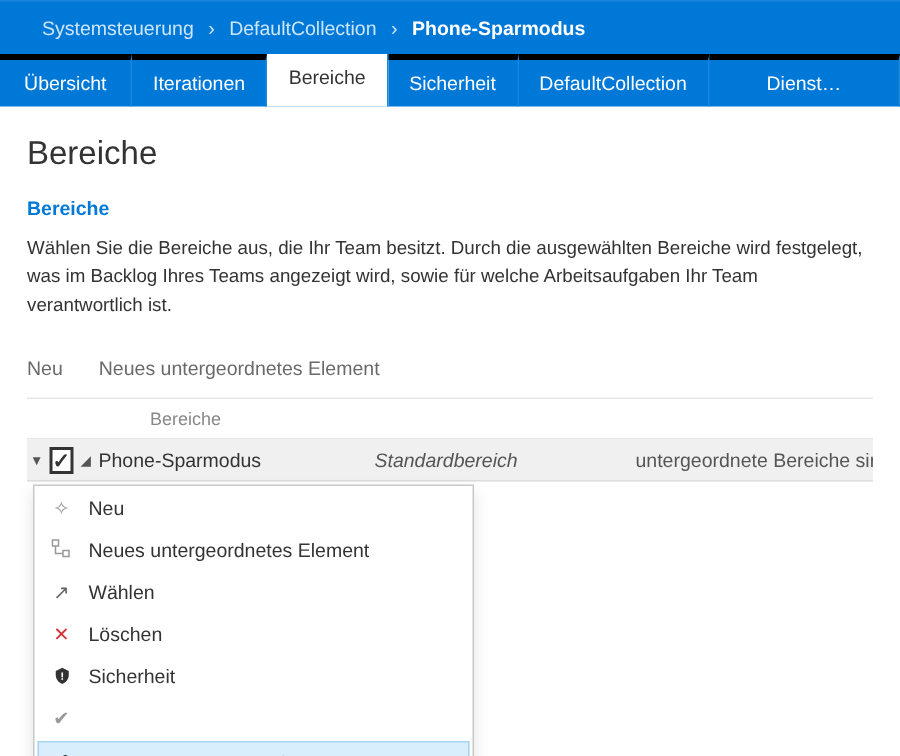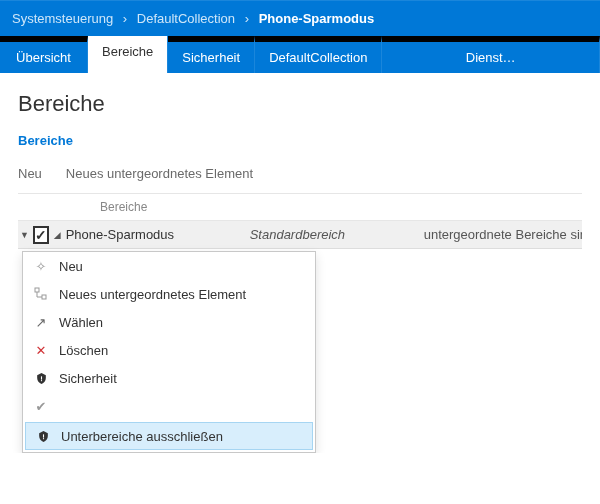--- a/index.html
+++ b/index.html
@@ -1,22 +1,22 @@
 <!DOCTYPE html>
 <html><head>
 <meta charset="utf-8">
 <style>
   * { box-sizing: border-box; margin: 0; padding: 0; }
   body { font-family: "Segoe UI", Tahoma, sans-serif; font-size: 13px; color: #333; background: #fff; width: 600px; }
-  .header { background: #0078d7; color: #fff; padding: 10px 12px; font-size: 13px; border-top: 1px solid #1a86db; }
+  .header { background: #0078d7; color: #fff; padding: 10px 28px; font-size: 13px; border-top: 1px solid #1a86db; }
   .header .crumb { color: #cde6f9; }
   .header .chev { color: #cde6f9; margin: 0 6px; }
   .header .current { font-weight: 600; color: #fff; }
   .tabs { display: flex; background: #0078d7; }
-  .tab { padding: 8px 14px; color: #fff; font-size: 13px; border-right: 1px solid #1a86db; border-top: 6px solid #000000; cursor: pointer; white-space: nowrap; text-align: center; }
+  .tab { padding: 8px 14px; color: #fff; font-size: 13px; border-right: 1px solid #1a86db; border-top: 4px solid #000000; cursor: pointer; white-space: nowrap; text-align: center; }
   .tab:first-child { flex: 0 0 88px; }
   .tab.active { background: #fff; color: #333; font-weight: 400; border-top: none; }
   .content { padding: 18px 18px 0 18px; }
   h1 { font-size: 22px; font-weight: 400; color: #333; margin-bottom: 16px; }
   .section-link { color: #0078d7; font-weight: 600; font-size: 13px; margin-bottom: 10px; display: block; }
   .desc { font-size: 12.5px; color: #333; line-height: 1.5; margin-bottom: 18px; }
   .toolbar { display: flex; gap: 24px; padding: 8px 0 12px 0; border-bottom: 1px solid #e6e6e6; font-size: 13px; color: #6a6a6a; }
   .toolbar span { cursor: pointer; }
   .col-header { display: flex; font-size: 12px; color: #888; padding: 6px 0 6px 82px; border-bottom: 1px solid #e6e6e6; }
   .grid-row { display: flex; align-items: center; height: 28px; background: #f0f0f0; border-bottom: 1px solid #ddd; padding-left: 2px; gap: 4px; }
@@ -40,29 +40,34 @@
 <div class="header">
   <span class="crumb">Systemsteuerung</span>
   <span class="chev">›</span>
   <span class="crumb">DefaultCollection</span>
   <span class="chev">›</span>
   <span class="current">Phone-Sparmodus</span>
 </div>
 
 <div class="tabs">
   <div class="tab">Übersicht</div>
+  <div class="tab">Iterationen</div>
   <div class="tab active">Bereiche</div>
   <div class="tab">Sicherheit</div>
   <div class="tab">DefaultCollection</div>
   <div class="tab" style="flex:1">Dienst…</div>
 </div>
 
 <div class="content">
   <h1>Bereiche</h1>
   <span class="section-link">Bereiche</span>
+  <div class="desc">
+    <span>Wählen Sie die Bereiche aus, die Ihr Team besitzt. Durch die ausgewählten Bereiche wird festgelegt,</span><br>
+    <span>was im Backlog Ihres Teams angezeigt wird, sowie für welche Arbeitsaufgaben Ihr Team verantwortlich ist.</span>
+  </div>
 
   <div class="toolbar">
     <span>Neu</span>
     <span>Neues untergeordnetes Element</span>
   </div>
 
   <div class="col-header">
     <span>Bereiche</span>
   </div>
 

